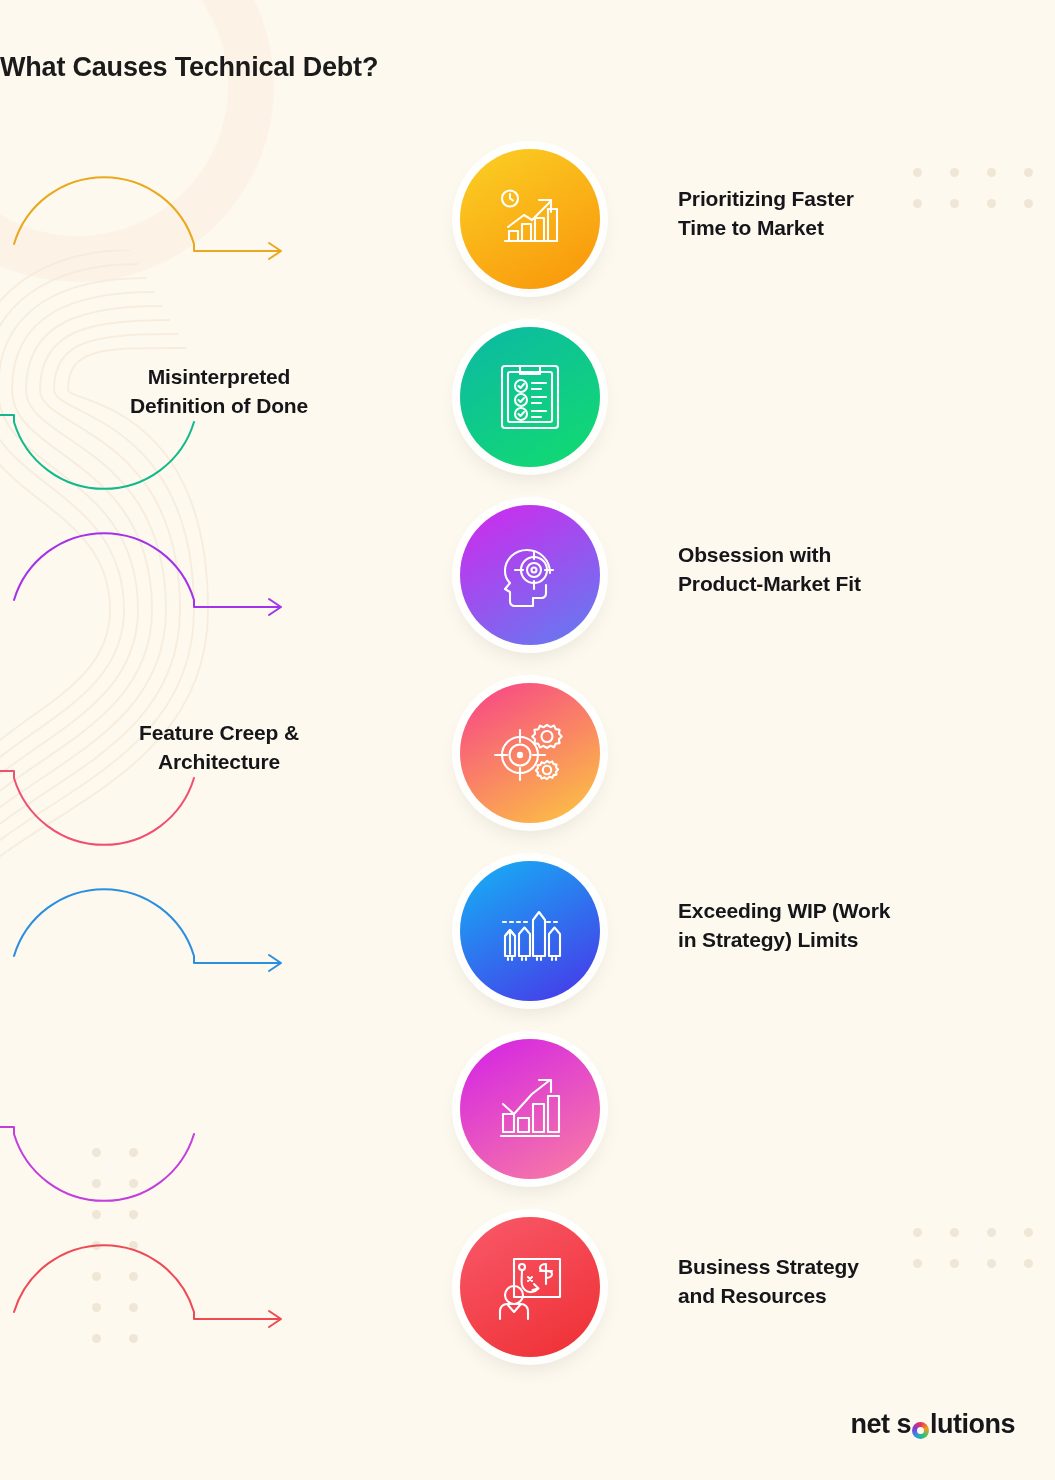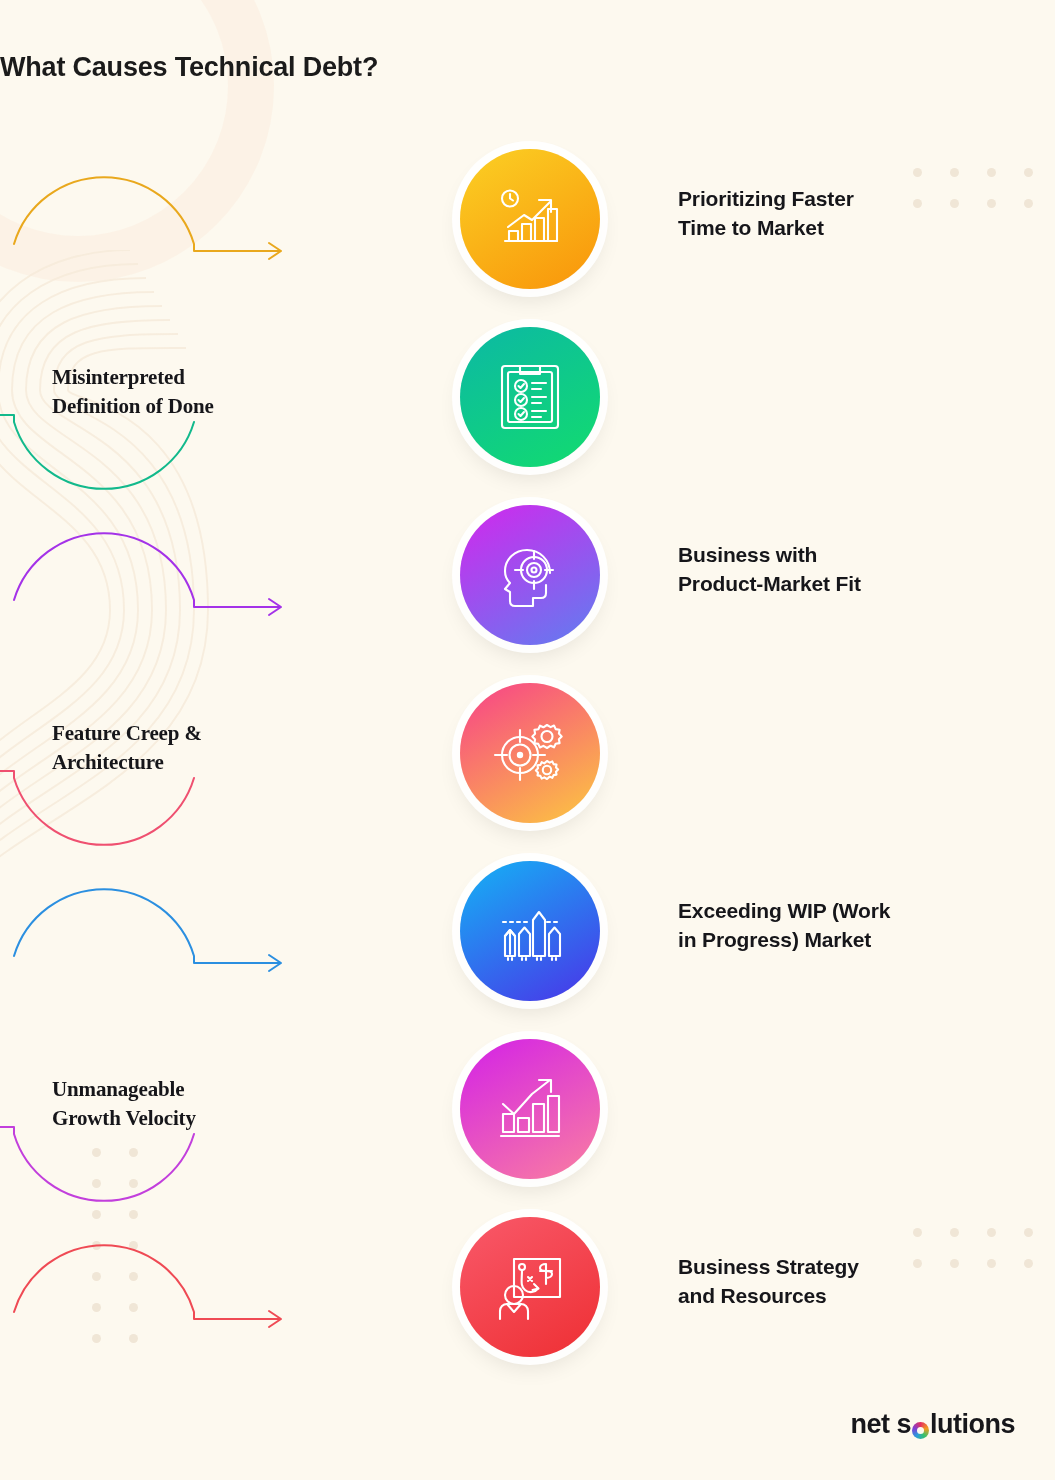--- a/index.html
+++ b/index.html
@@ -110,21 +110,21 @@
     position: absolute;
     top: 52px;
     font-size: 21px;
     line-height: 1.38;
     font-weight: bold;
     color: #16161a;
     letter-spacing: -0.15px;
     white-space: pre-line;
   }
   .label.right { left: 678px; text-align: left; width: 310px; }
-  .label.left  { left: 52px;  text-align: left; width: 318px; font-family: Liberation Serif, serif; }
+  .label.left  { left: 60px;  text-align: center; width: 318px; }
 
   
   .logo {
     position: absolute;
     right: 40px;
     bottom: 40px;
     font-size: 27px;
     font-weight: bold;
     color: #17171b;
     letter-spacing: -0.5px;
@@ -275,21 +275,21 @@
     <svg width="76" height="76" viewBox="0 0 76 76" fill="none" stroke="#fff" stroke-width="2.1" stroke-linecap="round" stroke-linejoin="round">
       <path d="M58 36c0-13-10-23-23-23-12 0-22 9-22 21 0 6 2 9 5 12l-5 6 5 3v9c0 3 2 5 5 5h18v-8h8c3 0 5-2 5-5v-8"></path>
       <circle cx="42" cy="33" r="13"></circle>
       <circle cx="42" cy="33" r="7"></circle>
       <circle cx="42" cy="33" r="2.5"></circle>
       <path d="M42 14v8M42 44v8M23 33h8M53 33h8"></path>
     </svg>
           </span>
         </div>
       </div>
-      <div class="label right">Business with
+      <div class="label right">Obsession with
 Product-Market Fit</div>
     </div>
     <div class="row" style="top: 667px;">
       <svg class="arcsvg" viewBox="0 0 960 210" fill="none">
        <path d="M 586 125 A 94 94 0 0 1 406 125 L 406 118 L 320 118" stroke="#ef5070" stroke-width="2" fill="none" stroke-linecap="round" stroke-linejoin="round"></path>
        <path d="M 331 110 L 319 118 L 331 126" stroke="#ef5070" stroke-width="2" fill="none" stroke-linecap="round" stroke-linejoin="round"></path>
      </svg>
       <div class="circle-slot">
         <div class="circle" style="background: linear-gradient(150deg, rgb(247, 64, 138) 0%, rgb(252, 201, 63) 100%);">
           <span>
@@ -323,21 +323,21 @@
       <path d="M28 40l5.5-6.5 5.5 6.5v22H28z"></path>
       <path d="M42 26l6-8 6 8v36H42z"></path>
       <path d="M58 40l5.5-6.5 5.5 6.5v22H58z"></path>
       <path d="M12 28h28M56 28h12" stroke-dasharray="3 4"></path>
       <path d="M17 64v5M21 64v5M31 64v5M35 64v5M46 64v5M50 64v5M61 64v5M65 64v5" stroke-dasharray="2 3"></path>
     </svg>
           </span>
         </div>
       </div>
       <div class="label right">Exceeding WIP (Work
-in Progress) Market</div>
+in Strategy) Limits</div>
     </div>
     <div class="row" style="top: 1023px;">
       <svg class="arcsvg" viewBox="0 0 960 210" fill="none">
        <path d="M 586 125 A 94 94 0 0 1 406 125 L 406 118 L 320 118" stroke="#c23fdc" stroke-width="2" fill="none" stroke-linecap="round" stroke-linejoin="round"></path>
        <path d="M 331 110 L 319 118 L 331 126" stroke="#c23fdc" stroke-width="2" fill="none" stroke-linecap="round" stroke-linejoin="round"></path>
      </svg>
       <div class="circle-slot">
         <div class="circle" style="background: linear-gradient(150deg, rgb(211, 33, 232) 0%, rgb(250, 127, 160) 100%);">
           <span>
     <svg width="74" height="70" viewBox="0 0 74 70" fill="none" stroke="#fff" stroke-width="2.1" stroke-linecap="round" stroke-linejoin="round">
@@ -345,22 +345,20 @@
       <rect x="10" y="40" width="11" height="18"></rect>
       <rect x="25" y="44" width="11" height="14"></rect>
       <rect x="40" y="30" width="11" height="28"></rect>
       <rect x="55" y="22" width="11" height="36"></rect>
       <path d="M10 30l11 10 18-20 18-14"></path>
       <path d="M46 6h12v12"></path>
     </svg>
           </span>
         </div>
       </div>
-      <div class="label left">Unmanageable
-Growth Velocity</div>
     </div>
     <div class="row" style="top: 1201px;">
       <svg class="arcsvg" viewBox="0 0 960 210" fill="none">
        <path d="M 406 125 A 94 94 0 0 1 586 125 L 586 132 L 672 132" stroke="#ef4a54" stroke-width="2" fill="none" stroke-linecap="round" stroke-linejoin="round"></path>
        <path d="M 661 124 L 673 132 L 661 140" stroke="#ef4a54" stroke-width="2" fill="none" stroke-linecap="round" stroke-linejoin="round"></path>
      </svg>
       <div class="circle-slot">
         <div class="circle" style="background: linear-gradient(150deg, rgb(249, 89, 106) 0%, rgb(238, 47, 51) 100%);">
           <span>
     <svg width="76" height="72" viewBox="0 0 76 72" fill="none" stroke="#fff" stroke-width="2.1" stroke-linecap="round" stroke-linejoin="round">

